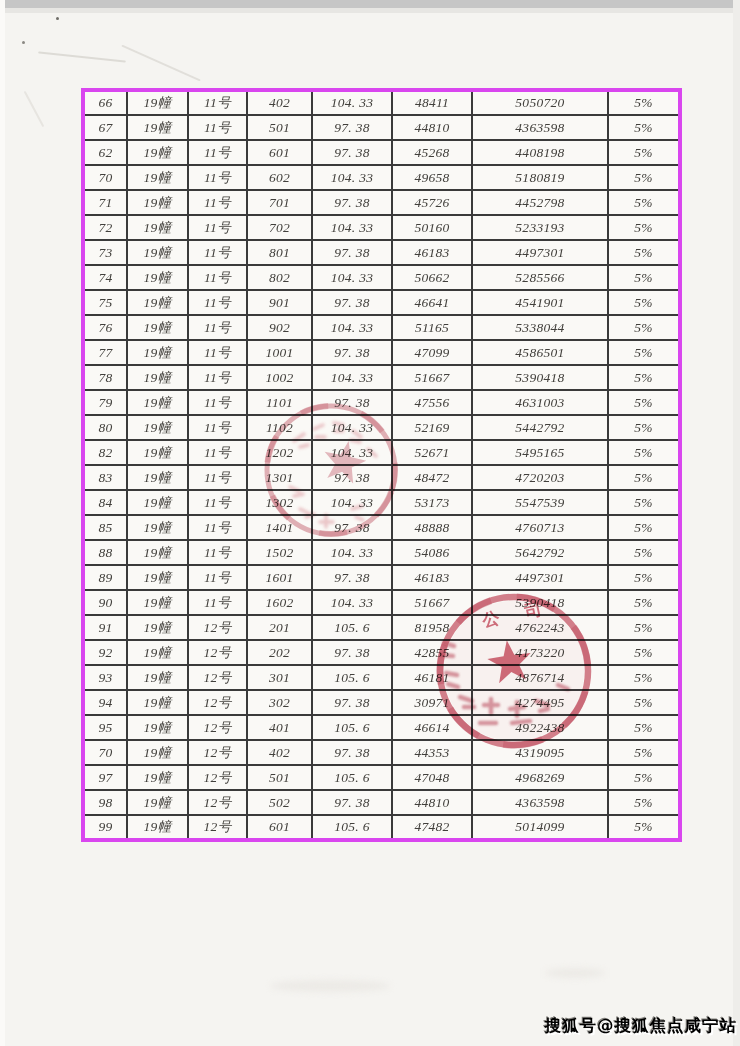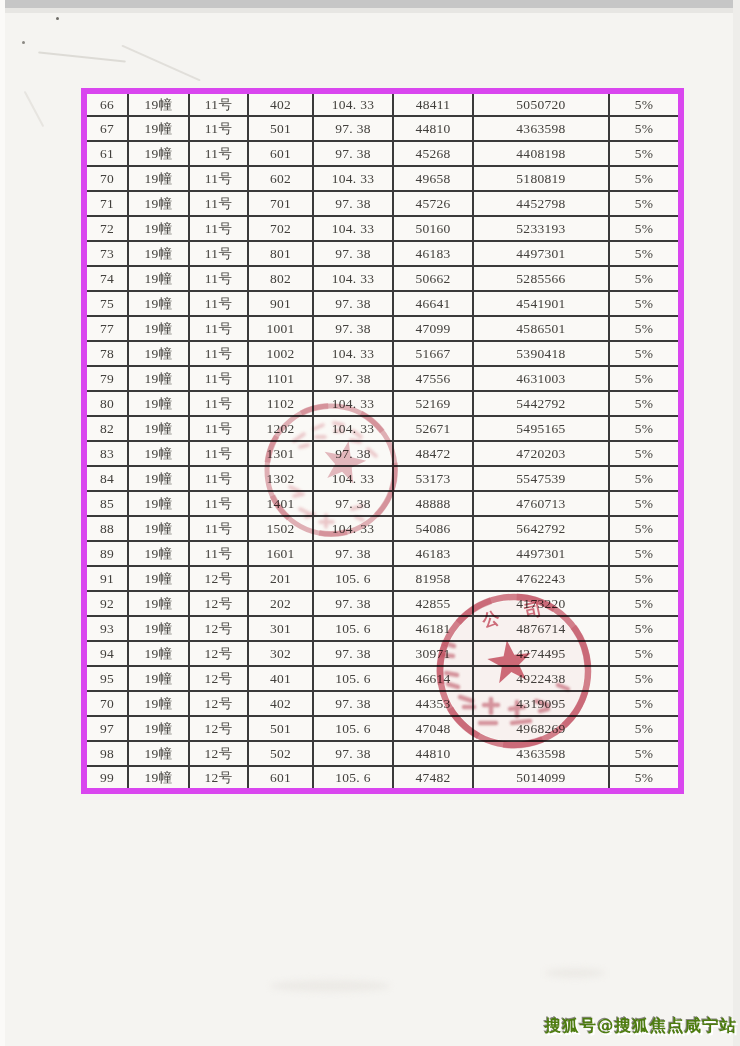--- a/index.html
+++ b/index.html
@@ -19,38 +19,38 @@
   .speck{position:absolute;border-radius:50%;background:#6f6d68;}
   .speck-1{left:56px;top:17px;width:3px;height:3px;}
   .speck-2{left:22px;top:41px;width:3px;height:3px;opacity:.8;}
   .smudge{position:absolute;background:#eceae6;border-radius:50%;filter:blur(3px);}
   .smudge-1{left:270px;top:980px;width:120px;height:12px;}
   .smudge-2{left:545px;top:968px;width:60px;height:10px;}
 
   
   table.price{position:absolute;left:81px;top:88px;width:597px;
               border-collapse:collapse;table-layout:fixed;
-              background:#faf9f6;border:6px solid #d946ef;}
+              background:#faf9f6;border:4px solid #d946ef;font-style:italic;}
   table.price td{border:2px solid #3a3a3a;text-align:center;vertical-align:middle;
               padding:0;font-size:13.5px;color:#42403c;letter-spacing:.3px;}
   table.price tr{height:25px;}
   col.c1{width:44px}col.c2{width:61px}col.c3{width:59px}col.c4{width:65px}
   col.c5{width:80px}col.c6{width:80px}col.c7{width:136px}col.c8{width:72px}
 
   
   .stamp{position:absolute;mix-blend-mode:multiply;opacity:.92;pointer-events:none;}
   .stamp-1{left:256px;top:395px;}
   .stamp-2{left:424px;top:581px;}
   .seal-text{font-family:"Liberation Sans","DejaVu Sans",sans-serif;font-weight:bold;}
 
   
   .watermark{position:absolute;right:3px;top:1015px;
              font-family:"DejaVu Sans","Liberation Sans",sans-serif;
              font-weight:bold;font-size:16.5px;letter-spacing:1px;
-             color:#4d7c0f;text-shadow:2px 2px 0 #ffffff,-1px -1px 0 #888682;}
+             color:#000000;text-shadow:2px 2px 0 #ffffff,-1px -1px 0 #888682;}
 </style>
 </head>
 <body>
 
 <div class="sheet">
 
   <div class="top-band"></div>
   <div class="top-band2"></div>
   <div class="left-strip"></div>
   <div class="right-strip"></div>
@@ -88,21 +88,21 @@
           <td>67</td>
           <td>19幢</td>
           <td>11号</td>
           <td>501</td>
           <td>97. 38</td>
           <td>44810</td>
           <td>4363598</td>
           <td>5%</td>
         </tr>
         <tr>
-          <td>61</td>
+          <td>62</td>
           <td>19幢</td>
           <td>11号</td>
           <td>601</td>
           <td>97. 38</td>
           <td>45268</td>
           <td>4408198</td>
           <td>5%</td>
         </tr>
         <tr>
           <td>70</td>
@@ -158,20 +158,30 @@
           <td>75</td>
           <td>19幢</td>
           <td>11号</td>
           <td>901</td>
           <td>97. 38</td>
           <td>46641</td>
           <td>4541901</td>
           <td>5%</td>
         </tr>
         <tr>
+          <td>76</td>
+          <td>19幢</td>
+          <td>11号</td>
+          <td>902</td>
+          <td>104. 33</td>
+          <td>51165</td>
+          <td>5338044</td>
+          <td>5%</td>
+        </tr>
+        <tr>
           <td>77</td>
           <td>19幢</td>
           <td>11号</td>
           <td>1001</td>
           <td>97. 38</td>
           <td>47099</td>
           <td>4586501</td>
           <td>5%</td>
         </tr>
         <tr>
@@ -255,20 +265,30 @@
           <td>5%</td>
         </tr>
         <tr>
           <td>89</td>
           <td>19幢</td>
           <td>11号</td>
           <td>1601</td>
           <td>97. 38</td>
           <td>46183</td>
           <td>4497301</td>
+          <td>5%</td>
+        </tr>
+        <tr>
+          <td>90</td>
+          <td>19幢</td>
+          <td>11号</td>
+          <td>1602</td>
+          <td>104. 33</td>
+          <td>51667</td>
+          <td>5390418</td>
           <td>5%</td>
         </tr>
         <tr>
           <td>91</td>
           <td>19幢</td>
           <td>12号</td>
           <td>201</td>
           <td>105. 6</td>
           <td>81958</td>
           <td>4762243</td>

